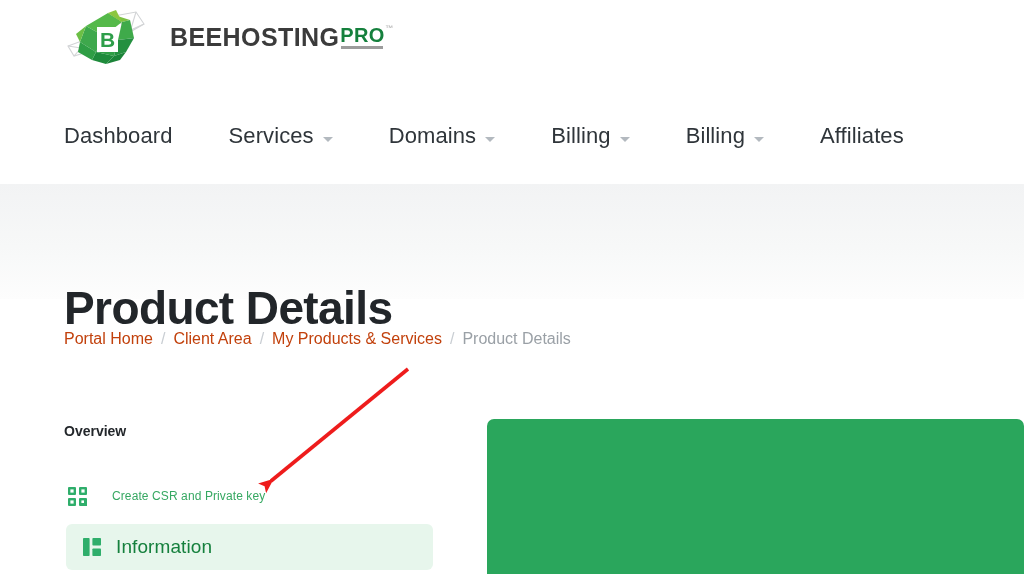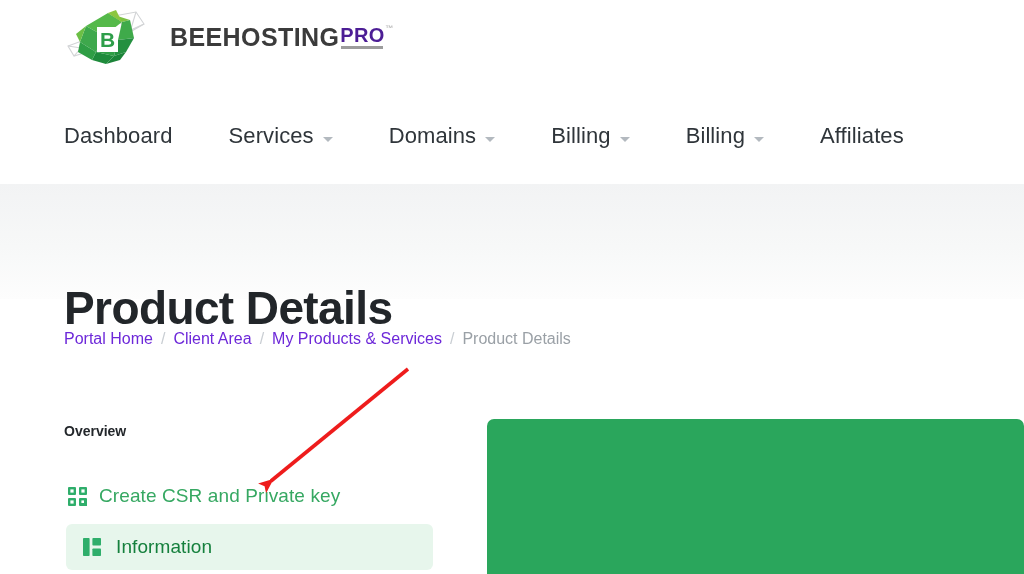--- a/index.html
+++ b/index.html
@@ -60,21 +60,21 @@
   }
   .logo-pro-wrap {
     position: relative;
     display: inline-block;
     margin-left: 1px;
   }
   .logo-pro {
     font-size: 20px;
     font-weight: bold;
     letter-spacing: 0.3px;
-    color: #4c1d95;
+    color: #15803d;
   }
   .logo-pro-bar {
     position: absolute;
     left: 1px;
     right: 2px;
     bottom: -4px;
     height: 3px;
     background: #9c9c9c;
   }
   .logo-tm {
@@ -143,21 +143,21 @@
   .breadcrumb {
     position: absolute;
     left: 64px;
     top: 330px;
     display: flex;
     align-items: center;
     font-size: 16px;
     color: #9aa0a6;
     white-space: nowrap;
   }
-  .crumb { color: #6d28d9; cursor: pointer; }
+  .crumb { color: #c2410c; cursor: pointer; }
   .crumb.current { color: #9aa0a6; cursor: default; }
   .crumb-sep {
     margin: 0 8px;
     color: #c9ced3;
   }
 
   
   .overview-heading {
     position: absolute;
     left: 64px;
@@ -178,22 +178,22 @@
   }
   .sidelink .glyph {
     width: 22px;
     height: 22px;
     flex: 0 0 auto;
     display: flex;
     align-items: center;
     justify-content: center;
   }
   .sidelink .sidelink-label {
-    margin-left: 11px;
-    font-size: 19px;
+    margin-left: 24px;
+    font-size: 12px;
     color: #36a862;
     letter-spacing: 0.1px;
   }
 
   .info-panel {
     position: absolute;
     left: 66px;
     top: 524px;
     width: 367px;
     height: 46px;

